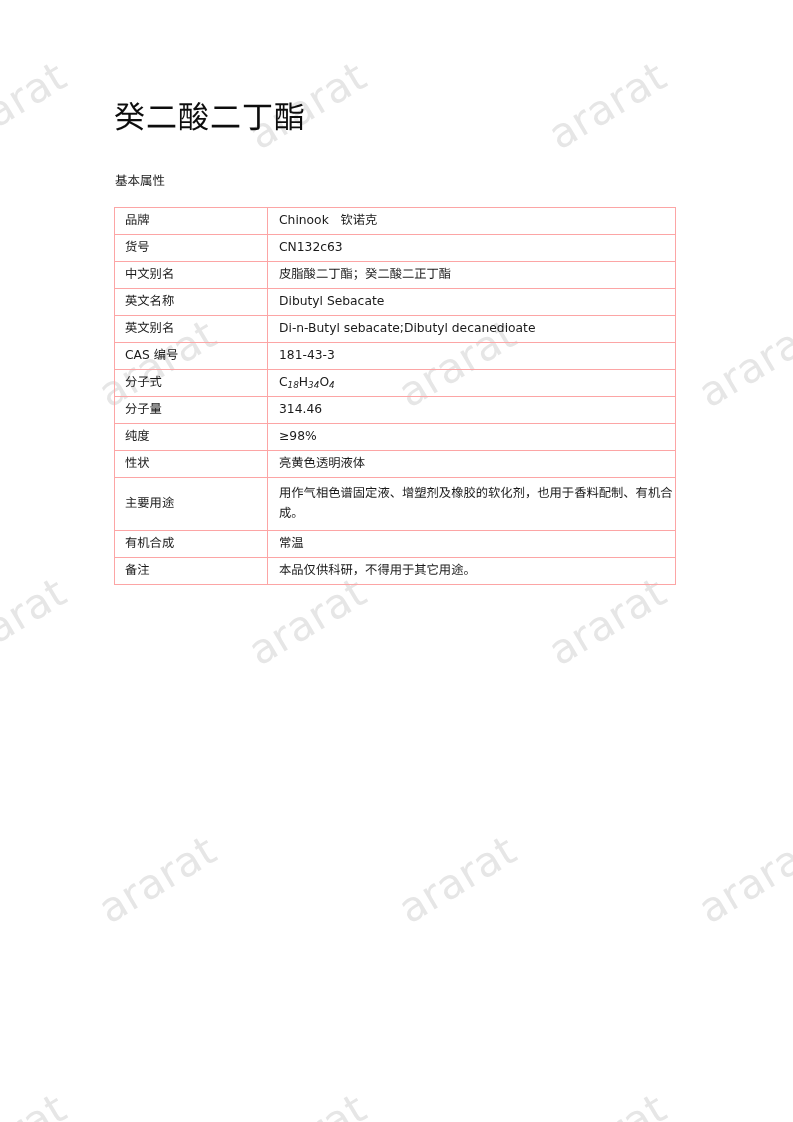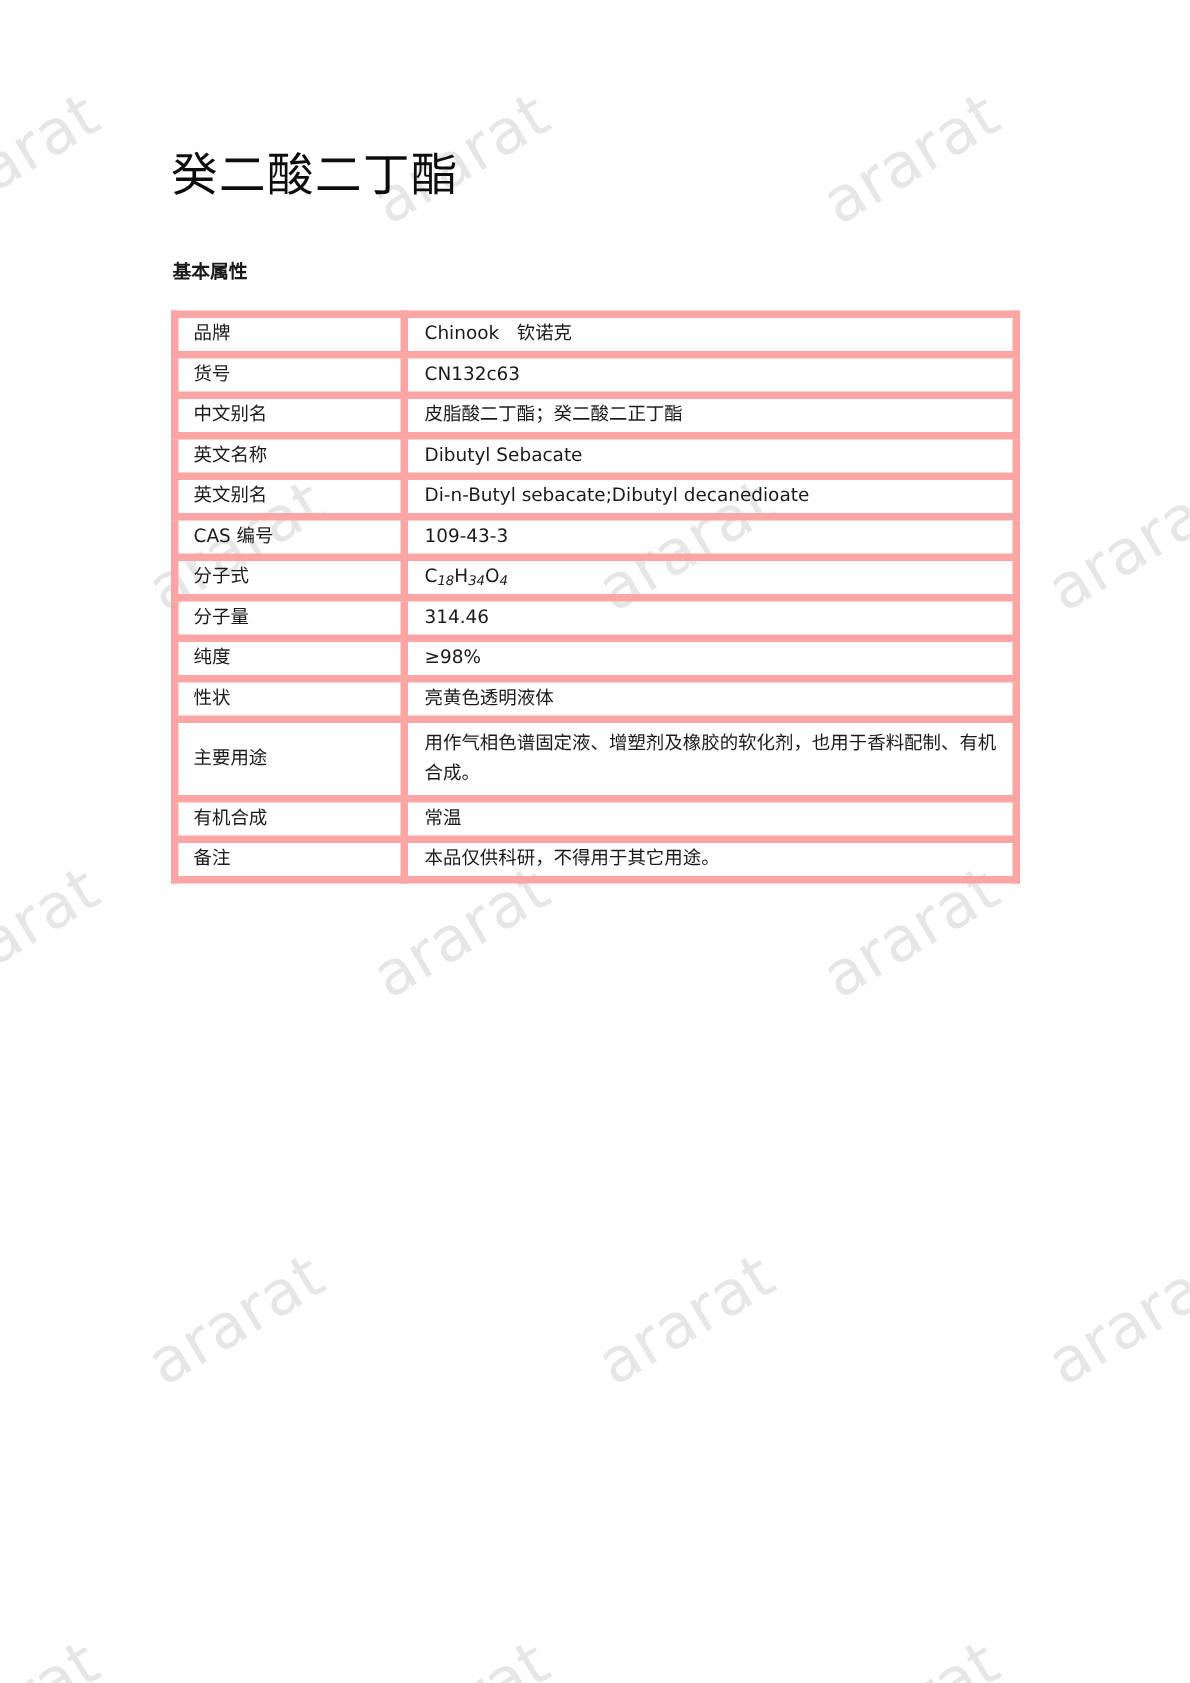--- a/index.html
+++ b/index.html
@@ -62,42 +62,42 @@
     letter-spacing: 1px;
     color: #0d0d0d;
     margin: 0;
   }
 
   #section-subtitle {
     position: absolute;
     left: 115px;
     top: 173px;
     font-size: 12.5px;
-    font-weight: 700;
+    font-weight: 400;
     line-height: 1.3;
     color: #1a1a1a;
     margin: 0;
   }
 
   
   #properties-table {
     position: absolute;
     left: 114px;
     top: 207px;
     width: 561px;
     border-collapse: collapse;
     table-layout: fixed;
     font-size: 12.3px;
     background: transparent;
   }
   #properties-table col.col-label { width: 153px; }
   #properties-table col.col-value { width: 408px; }
 
   #properties-table td {
-    border: 5px solid #fca5a5;
+    border: 1px solid #fca5a5;
     padding: 0 0 0 9px;
     vertical-align: middle;
     line-height: 1.45;
     height: 27px;
     color: #1a1a1a;
     background: transparent;
     font-weight: 400;
   }
   #properties-table td.cell-label {
     padding-left: 10px;
@@ -167,21 +167,21 @@
         <tr>
           <td class="cell-label">英文名称</td>
           <td class="cell-value">Dibutyl Sebacate</td>
         </tr>
         <tr>
           <td class="cell-label">英文别名</td>
           <td class="cell-value">Di-n-Butyl sebacate;Dibutyl decanedioate</td>
         </tr>
         <tr>
           <td class="cell-label">CAS 编号</td>
-          <td class="cell-value">109-43-3</td>
+          <td class="cell-value">181-43-3</td>
         </tr>
         <tr>
           <td class="cell-label">分子式</td>
           <td class="cell-value"><span class="formula-part">C<sub>18</sub></span><span class="formula-part">H<sub>34</sub></span><span class="formula-part">O<sub>4</sub></span></td>
         </tr>
         <tr>
           <td class="cell-label">分子量</td>
           <td class="cell-value">314.46</td>
         </tr>
         <tr>

